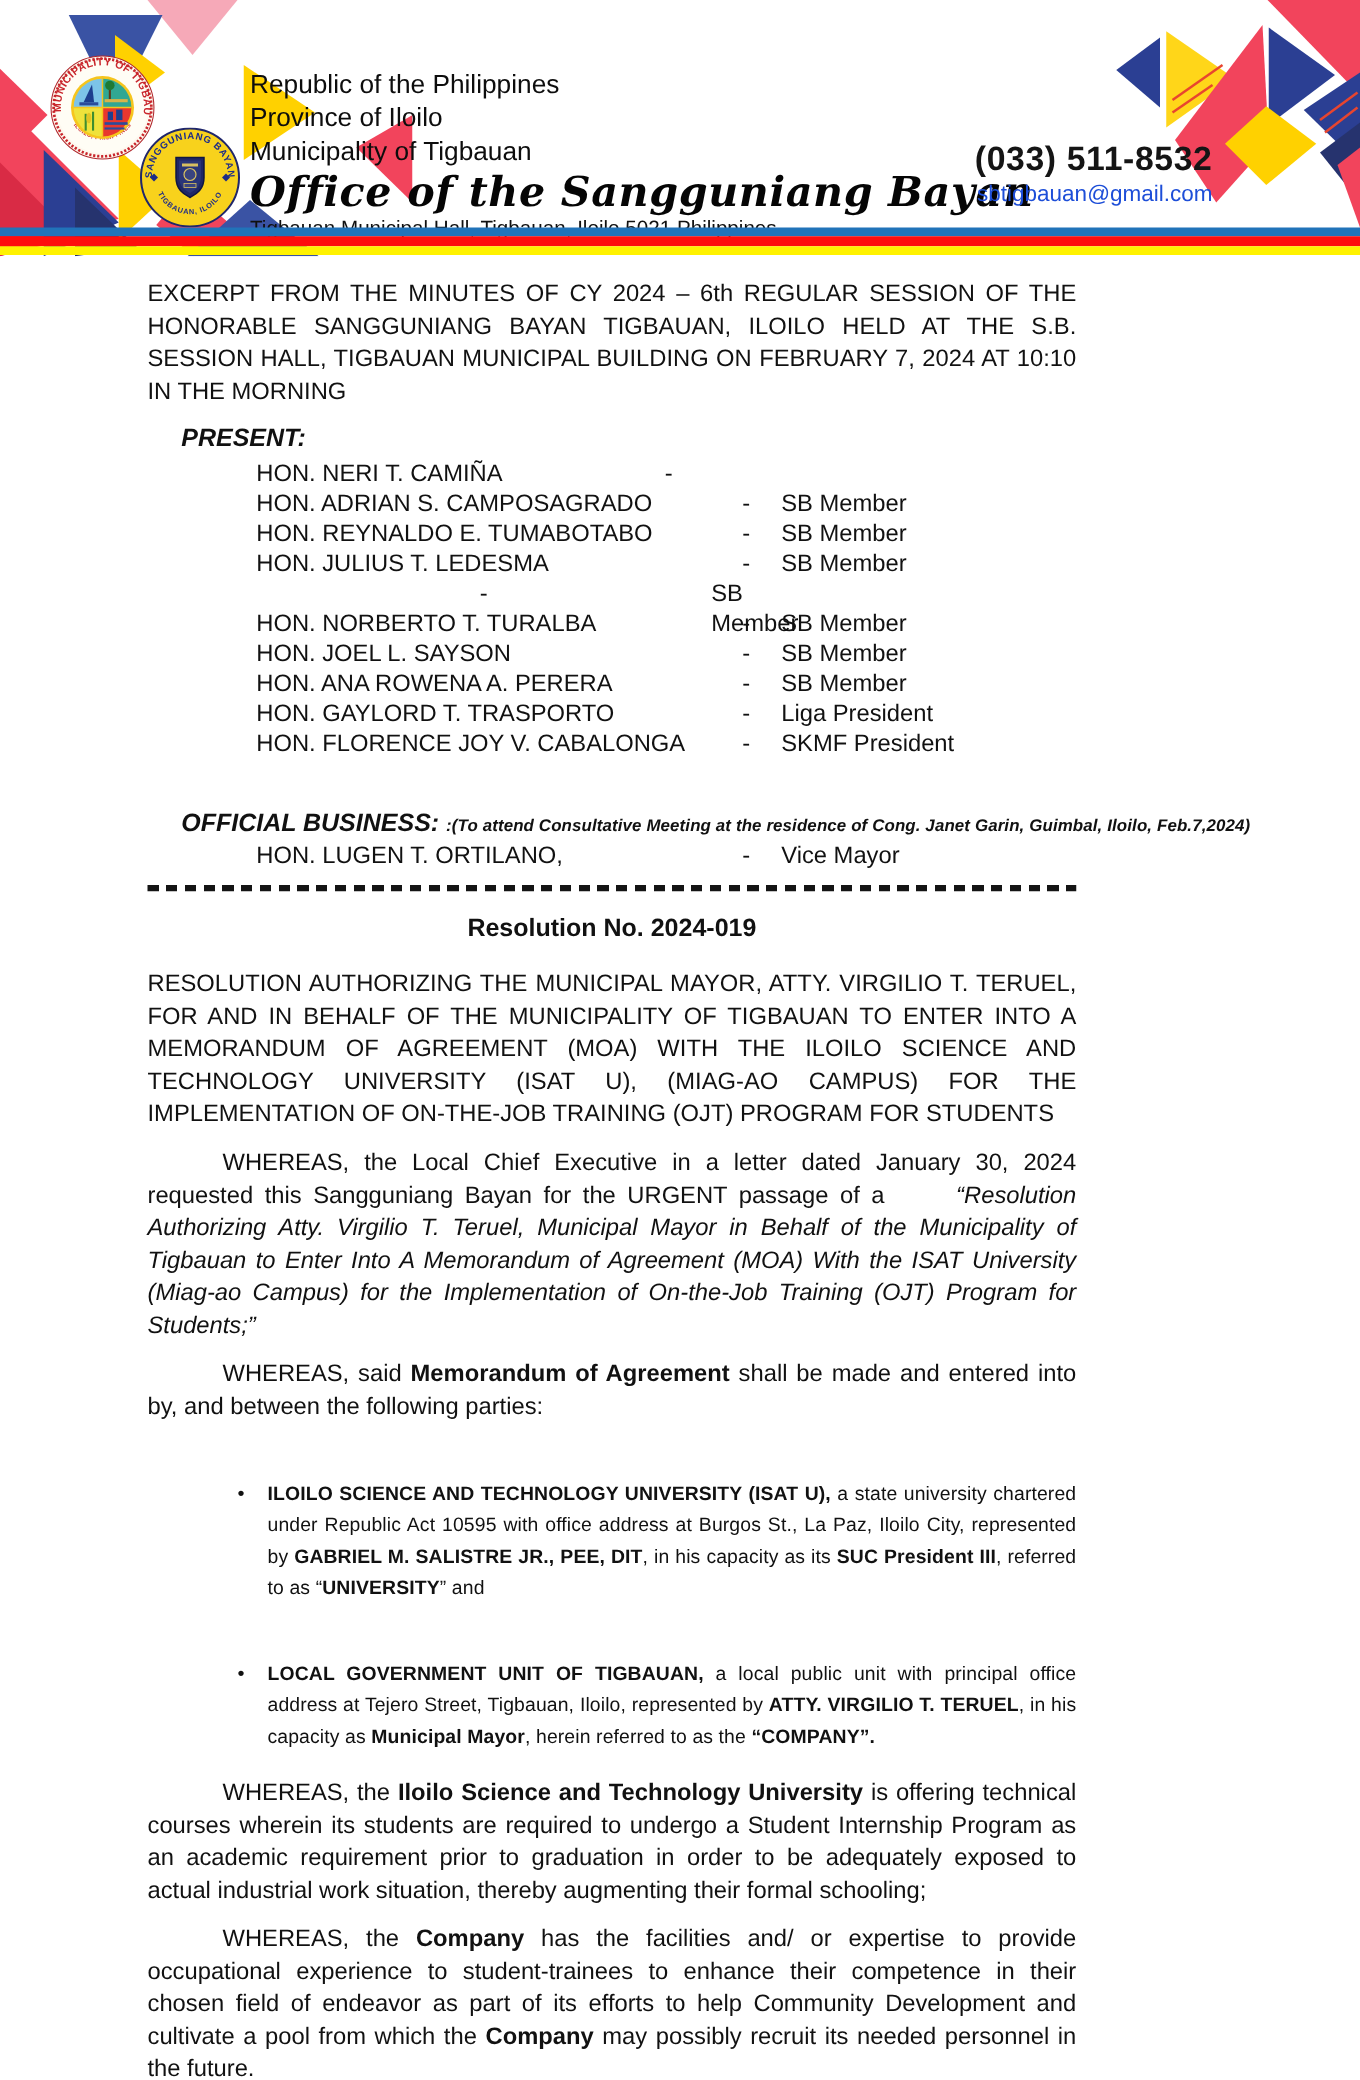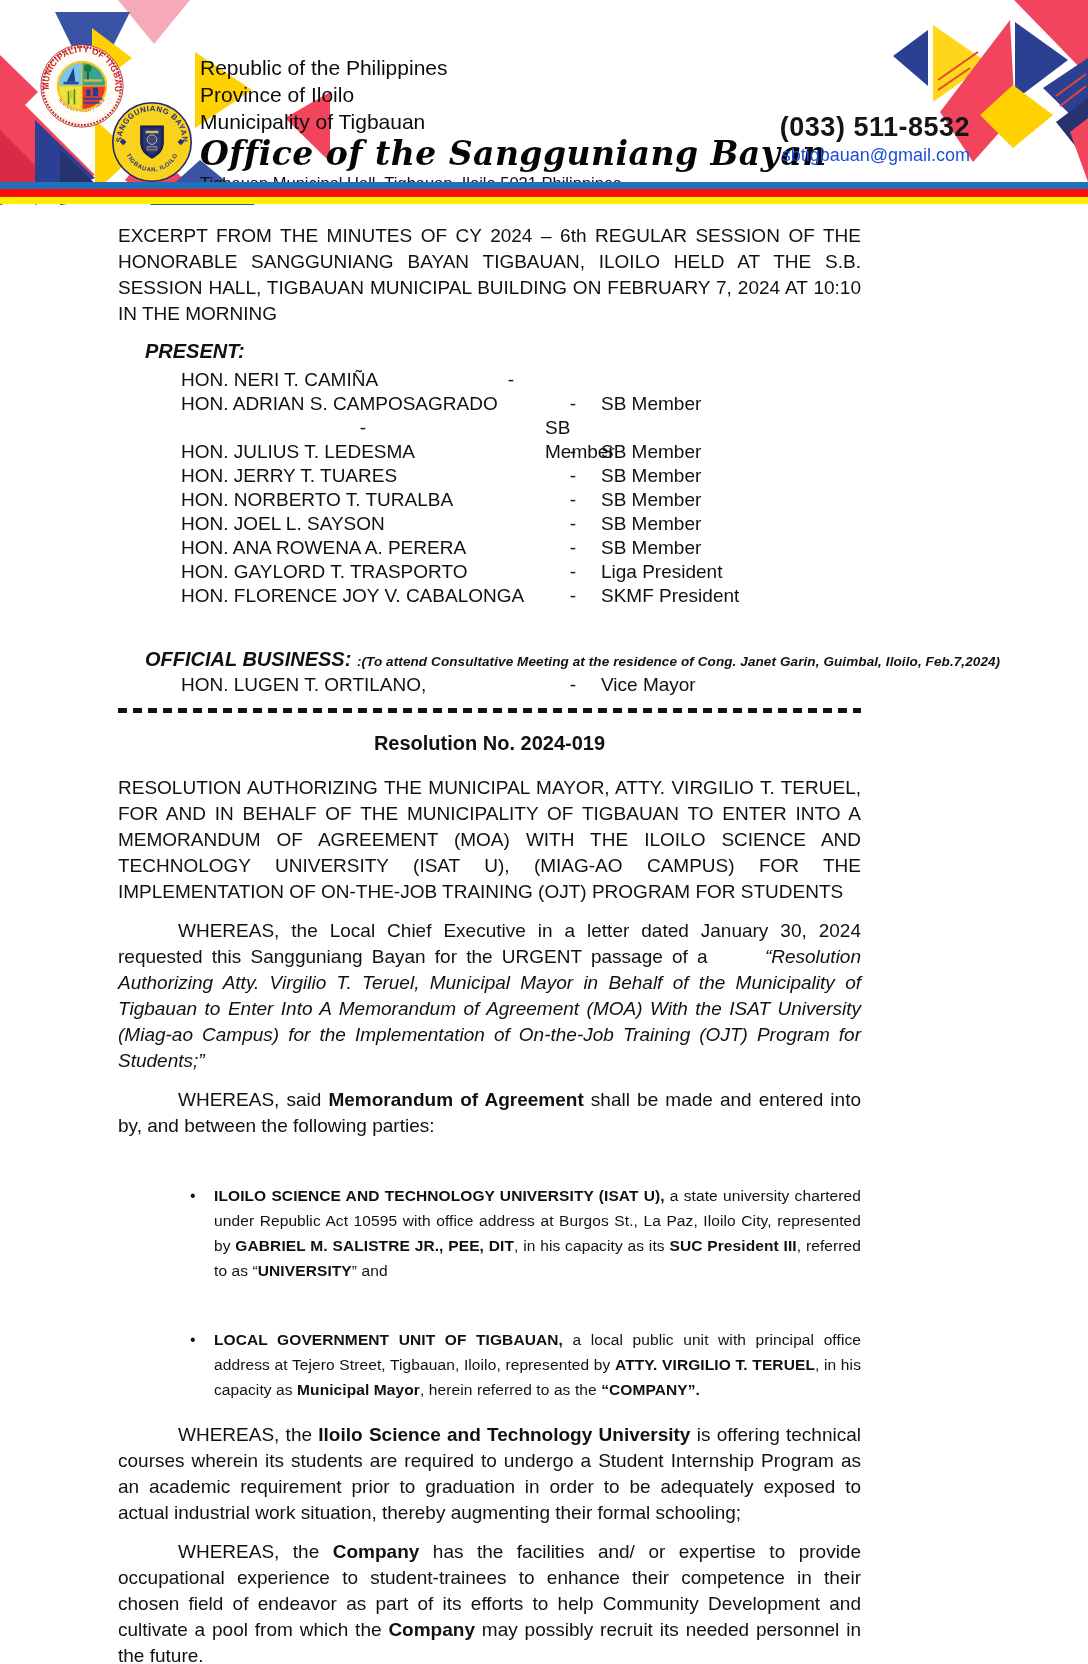--- a/index.html
+++ b/index.html
@@ -28,21 +28,21 @@
   .s-red { height:8px; background:#fe0d0d; }
   .s-yellow { height:7px; background:#fff200; }
 
   
   .content { position:absolute; top:205px; left:0; width:1009px; padding:18px 148px 0 118px; }
   p.doc { font-size:19px; line-height:26px; text-align:justify; margin-bottom:13px; }
   .indent1 { text-indent:60px; }
   .b { font-weight:bold; } .i { font-style:italic;margin-left:48px; }
   .intro { margin-bottom:22px; }
   .present-label { font-size:20px; font-weight:bold; font-style:italic; margin:0 0 5px 27px; }
-  .att-row { display:grid; grid-template-columns:364px 56px 1fr; margin-left:63px; height:24px;
+  .att-row { display:grid; grid-template-columns:364px 56px 1fr; margin-left:87px; height:24px;
              font-size:19px; line-height:24px; }
   .att-row.first { grid-template-columns:300px 60px 1fr; }
   .att-dash { text-align:center; }
   .attendees { margin-bottom:40px; }
   .ob-line { margin-left:27px; margin-bottom:2px; white-space:nowrap; }
   .ob-label { font-size:20px; font-weight:bold; font-style:italic; }
   .ob-note { font-size:13.5px; font-style:italic; font-weight:600; letter-spacing:.1px; }
   .dashed-sep { height:5px; margin:11px 0 7px 0;
                 background:repeating-linear-gradient(90deg,#141414 0 9px,transparent 9px 15px); }
   .res-no { text-align:center; font-size:20px; font-weight:bold; margin-bottom:20px;margin-top:19px; }
@@ -176,30 +176,30 @@
         <div class="att-row first">
           <span class="att-name">HON. NERI T. CAMIÑA</span>
           <span class="att-dash">-</span>
         </div>
         <div class="att-row">
           <span class="att-name">HON. ADRIAN S. CAMPOSAGRADO</span>
           <span class="att-dash">-</span>
           <span class="att-title">SB Member</span>
         </div>
         <div class="att-row">
+          <span class="att-name">HON. REYNALDO E. TUMABOTABO</span>
           <span class="att-dash">-</span>
           <span class="att-title">SB Member</span>
         </div>
         <div class="att-row">
           <span class="att-name">HON. JULIUS T. LEDESMA</span>
           <span class="att-dash">-</span>
           <span class="att-title">SB Member</span>
         </div>
         <div class="att-row">
-          <span class="att-name">HON. JERRY T. TUARES</span>
           <span class="att-dash">-</span>
           <span class="att-title">SB Member</span>
         </div>
         <div class="att-row">
           <span class="att-name">HON. NORBERTO T. TURALBA</span>
           <span class="att-dash">-</span>
           <span class="att-title">SB Member</span>
         </div>
         <div class="att-row">
           <span class="att-name">HON. JOEL L. SAYSON</span>

